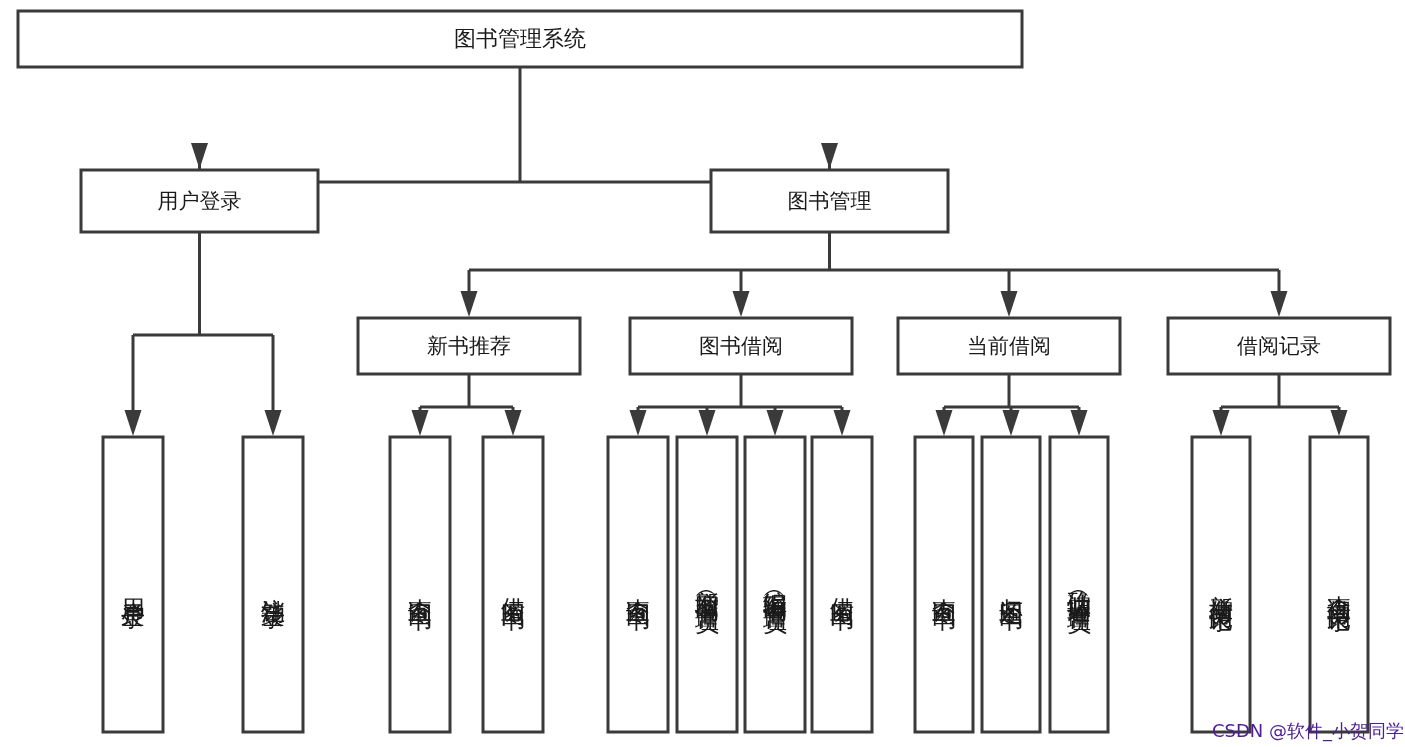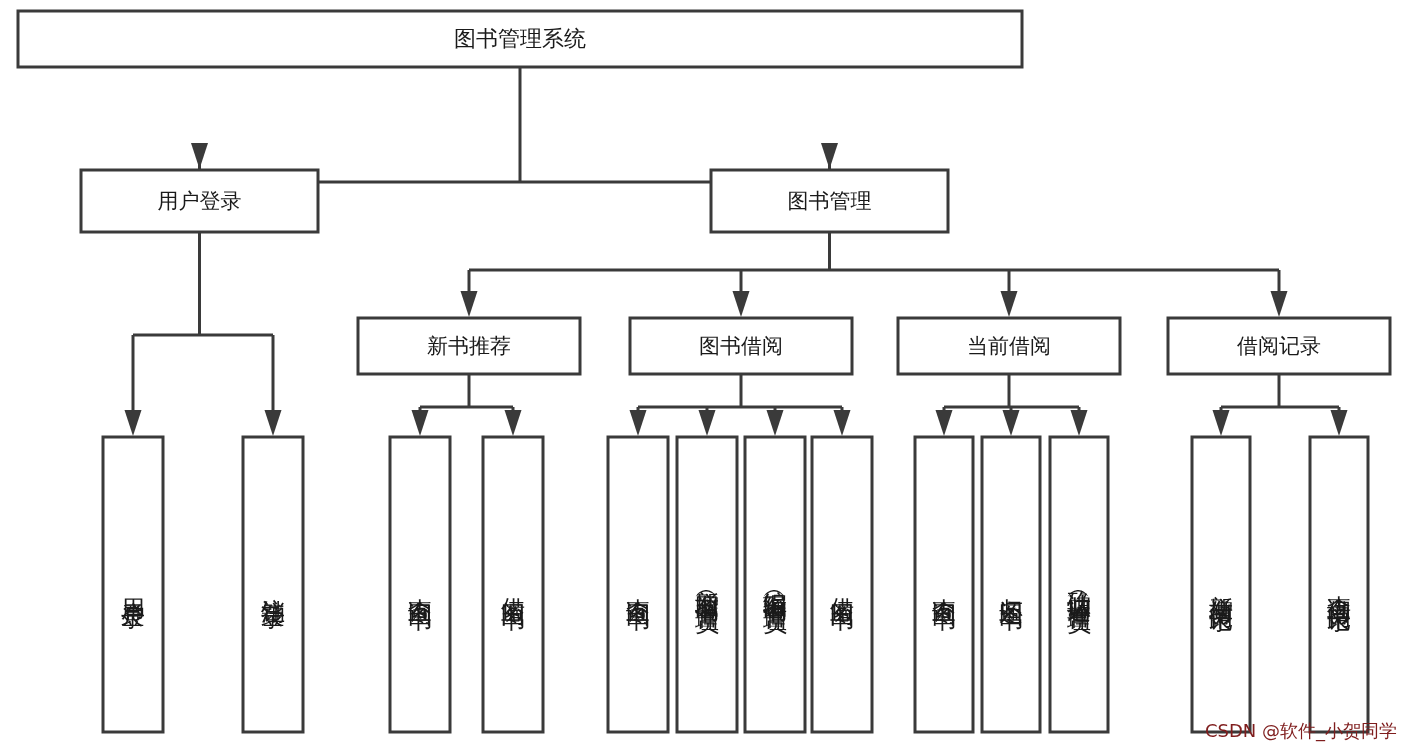--- a/index.html
+++ b/index.html
@@ -60,25 +60,25 @@
     letter-spacing: 3px;
     display: flex;
     align-items: center;
     justify-content: center;
     text-align: center;
     white-space: nowrap;
     pointer-events: none;
   }
   .watermark {
     position: absolute;
-    right: 8px;
+    right: 1px;
     bottom: 4px;
     font-family: "DejaVu Sans", "Liberation Sans", sans-serif;
     font-size: 18px;
-    color: #7f1d1d;
+    color: #4c1d95;
     white-space: nowrap;
   }
 </style>
 </head>
 <body>
 
 <div id="diagram-root">
 
   <svg id="flow-svg" viewBox="0 0 1405 747" xmlns="http://www.w3.org/2000/svg">
     <g id="edges-layer">

